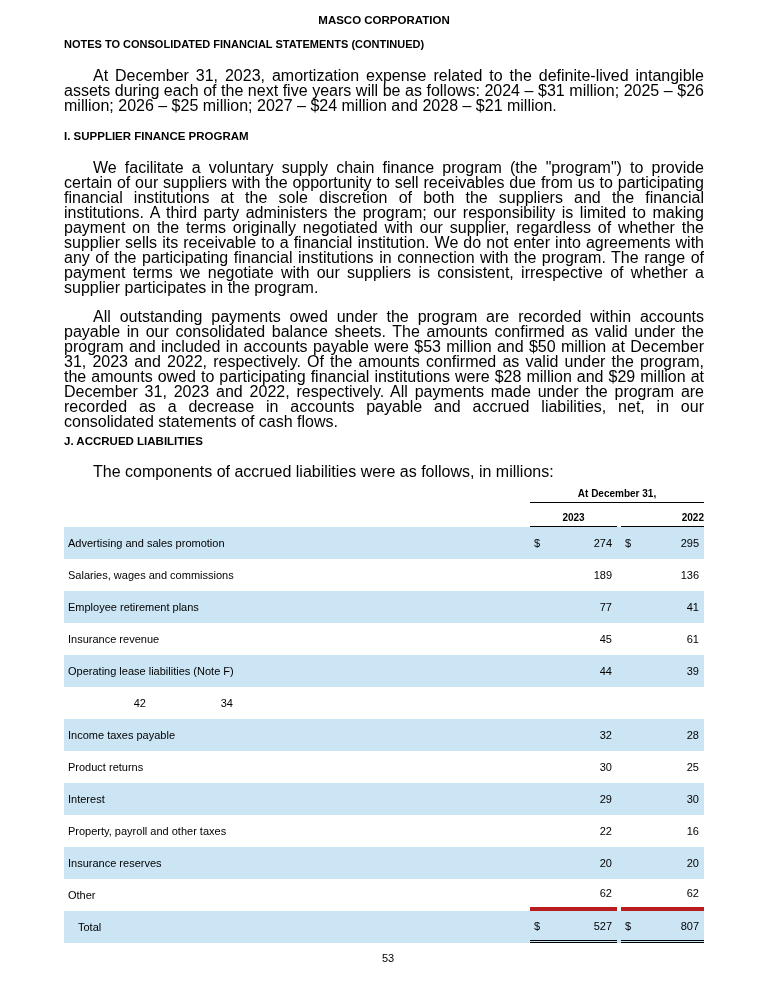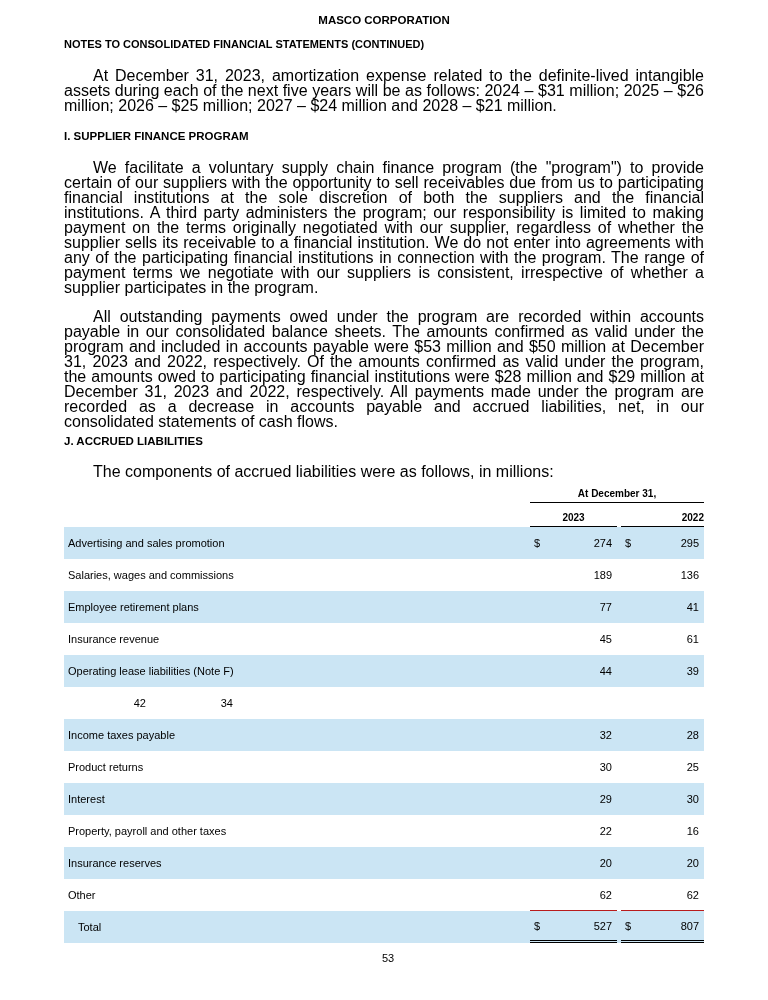--- a/index.html
+++ b/index.html
@@ -120,21 +120,21 @@
   }
   .tcol.c2 { width: 83px; }
   .tcol .val {
     margin-left: auto;
   }
   .tgap {
     width: 4px;
     height: 100%;
   }
   .tcol.rb {
-    border-bottom: 1px solid #b91c1c;
+    border-bottom: 4px solid #b91c1c;
   }
   .tcol.dbl {
     border-bottom: 3px double #000;
   }
 
   .page-footer {
     position: absolute;
     left: 8px;
     right: 0;
     top: 952px;

